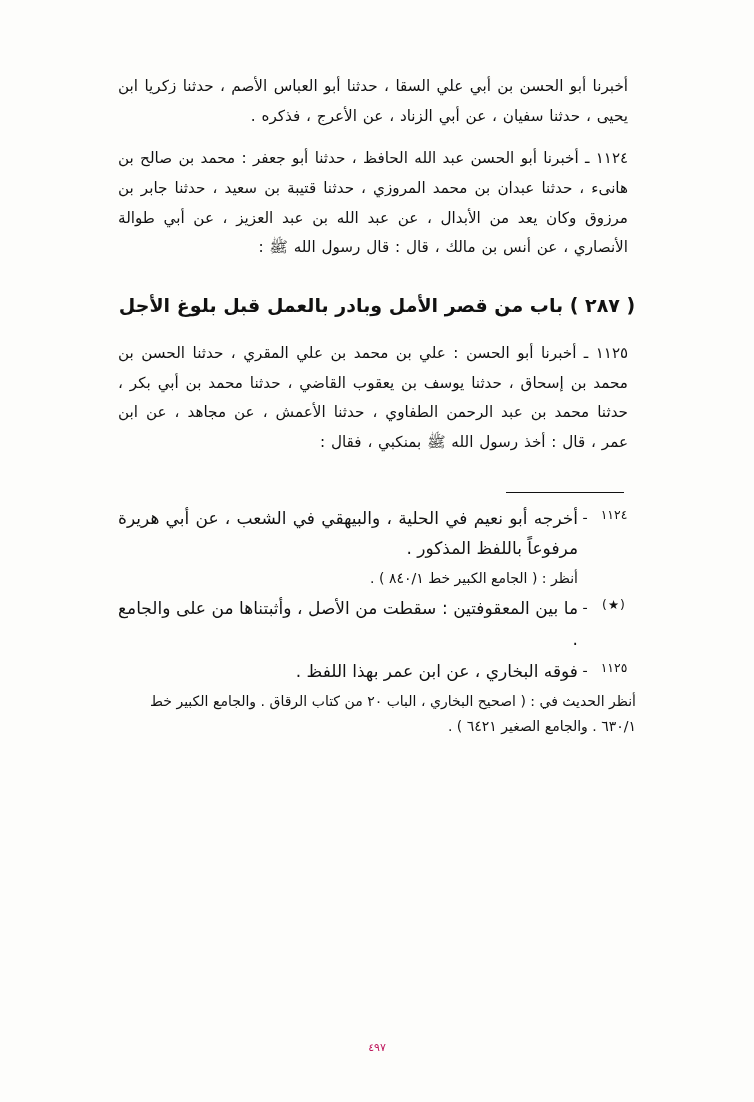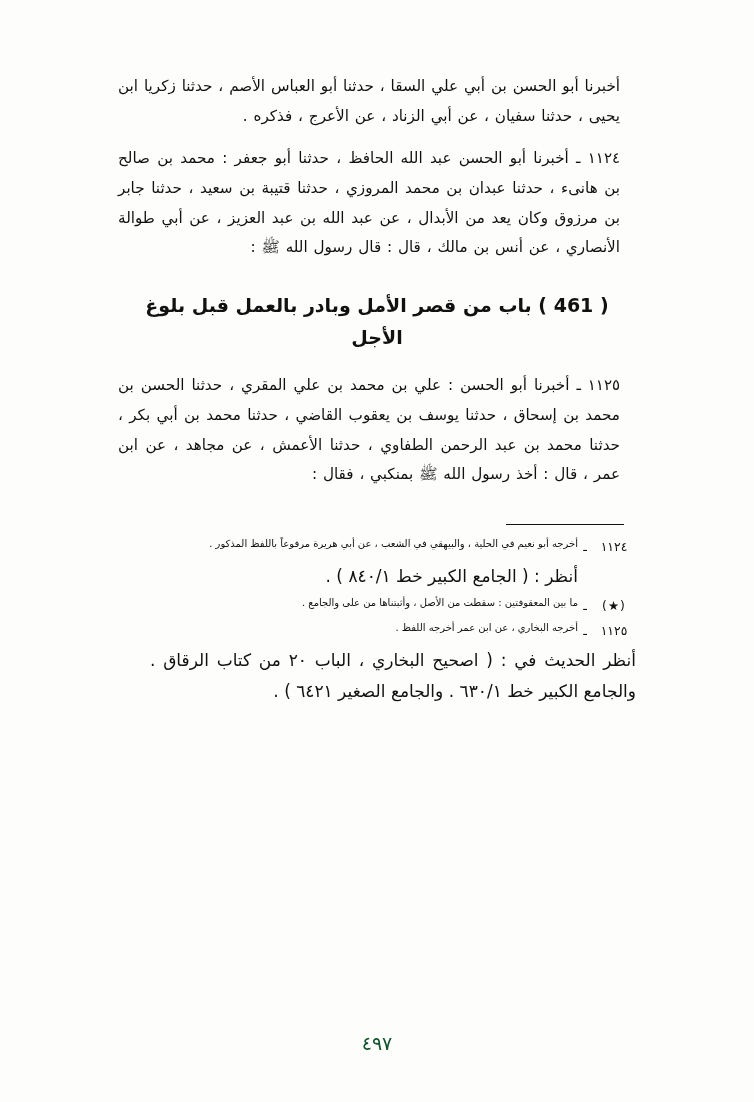--- a/index.html
+++ b/index.html
@@ -22,21 +22,21 @@
     position: absolute;
     top: 72px;
     right: 118px;
     left: 118px;
     bottom: 40px;
     direction: rtl;
     text-align: justify;
     color: #111;
   }
   p.para {
-    margin: 0 16px 13px 0;
+    margin: 0 8px 13px 0;
     font-size: 15.2px;
     line-height: 1.95;
     text-align: justify;
     text-justify: inter-word;
     letter-spacing: 0px;
     word-spacing: 1px;
   }
   .num {
     font-size: 15px;
     letter-spacing: 1px;
@@ -84,57 +84,57 @@
   }
   .fn-dash {
     flex: 0 0 14px;
     text-align: center;
     font-size: 12.4px;
     padding-top: 1px;
   }
   .fn-body {
     flex: 1 1 auto;
     text-align: justify;
-    font-size: 10px;
+    font-size: 17px;
     line-height: 1.8;
   }
   .fn-cont {
-    font-size: 17px;
+    font-size: 14px;
     line-height: 1.8;
     text-align: justify;
     margin: 0 0 2px 0;
     padding-right: 58px;
   }
   .fn-cont.noindent {
     padding-right: 0;
     margin-left: 32px;
   }
   .pagenum {
     position: absolute;
     bottom: 48px;
     left: 0;
     right: 0;
     text-align: center;
-    font-size: 19px;
+    font-size: 11px;
     letter-spacing: 2px;
-    color: #14532d;
+    color: #be185d;
   }
 </style>
 </head>
 <body>
 
 <div class="page">
   <div class="content">
 
     <p class="para">أخبرنا أبو الحسن بن أبي علي السقا ، حدثنا أبو العباس الأصم ، حدثنا زكريا ابن يحيى ، حدثنا سفيان ، عن أبي الزناد ، عن الأعرج ، فذكره .</p>
 
     <p class="para"><span class="num">١١٢٤</span> <span class="dash">ـ</span> <span>أخبرنا أبو الحسن عبد الله الحافظ ، حدثنا أبو جعفر : محمد بن صالح بن هانىء ، حدثنا عبدان بن محمد المروزي ، حدثنا قتيبة بن سعيد ، حدثنا جابر بن مرزوق وكان يعد من الأبدال ، عن عبد الله بن عبد العزيز ، عن أبي طوالة الأنصاري ، عن أنس بن مالك ، قال : قال رسول الله ﷺ :</span></p>
 
 
-    <h2 class="chapter">( 461 ) باب من قصر الأمل وبادر بالعمل قبل بلوغ الأجل</h2>
+    <h2 class="chapter">( ٢٨٧ ) باب من قصر الأمل وبادر بالعمل قبل بلوغ الأجل</h2>
 
     <p class="para"><span class="num">١١٢٥</span> <span class="dash">ـ</span> <span>أخبرنا أبو الحسن : علي بن محمد بن علي المقري ، حدثنا الحسن بن محمد بن إسحاق ، حدثنا يوسف بن يعقوب القاضي ، حدثنا محمد بن أبي بكر ، حدثنا محمد بن عبد الرحمن الطفاوي ، حدثنا الأعمش ، عن مجاهد ، عن ابن عمر ، قال : أخذ رسول الله ﷺ بمنكبي ، فقال :</span></p>
 
 
     <div class="rule"></div>
 
     <div class="footnotes">
 
       <div class="fn">
         <div class="fn-marker">١١٢٤</div>
@@ -145,21 +145,21 @@
 
       <div class="fn">
         <div class="fn-marker">(★)</div>
         <div class="fn-dash">ـ</div>
         <div class="fn-body">ما بين المعقوفتين : سقطت من الأصل ، وأثبتناها من على والجامع .</div>
       </div>
 
       <div class="fn">
         <div class="fn-marker">١١٢٥</div>
         <div class="fn-dash">ـ</div>
-        <div class="fn-body">أخرجه البخاري ، عن ابن عمر أخرجه اللفظ .</div>
+        <div class="fn-body">فوقه البخاري ، عن ابن عمر بهذا اللفظ .</div>
       </div>
       <p class="fn-cont noindent">أنظر الحديث في : ( اصحيح البخاري ، الباب ٢٠ من كتاب الرقاق . والجامع الكبير خط ٦٣٠/١ . والجامع الصغير ٦٤٢١ ) .</p>
 
     </div>
   </div>
 
   <div class="pagenum">٤٩٧</div>
 </div>
 
 </body></html>

